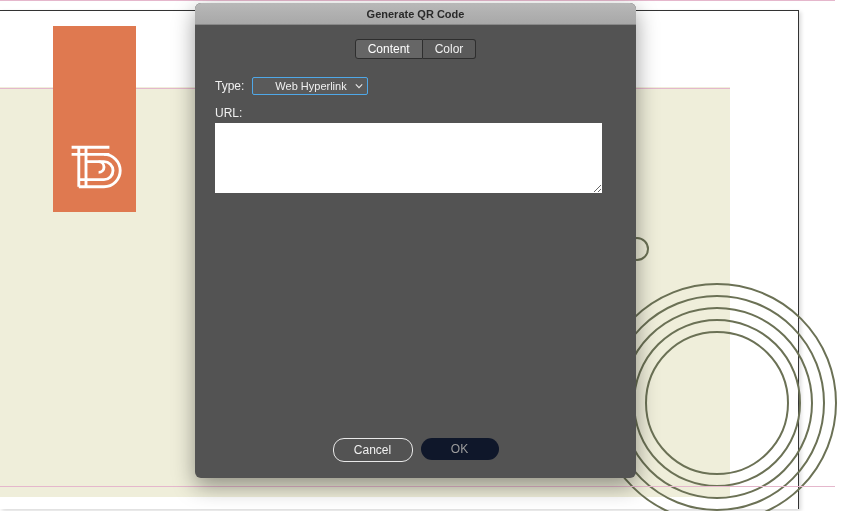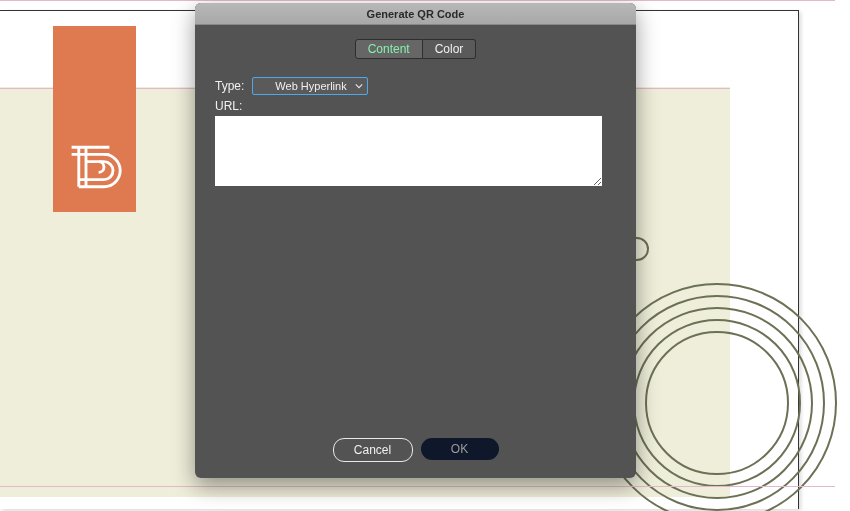--- a/index.html
+++ b/index.html
@@ -13,28 +13,28 @@
 .logo-box svg{width:54px;height:54px}
 .s-letter{position:absolute;left:597px;top:124px;font-family:'Times New Roman',serif;font-size:46px;color:#1c1c1c;font-weight:300}
 .ring{position:absolute;border:2px solid #6b7155;border-radius:50%}
 .ring.small{left:625px;top:226px;width:20px;height:20px}
 .arcs{position:absolute;left:615px;top:290px;width:200px;height:200px}
 .arcs div{position:absolute;border:2px solid #6b7155;border-radius:50%}
 .dialog{position:absolute;left:195px;top:3px;width:441px;height:475px;background:#535353;border-radius:6px;box-shadow:0 8px 22px rgba(0,0,0,0.4);overflow:hidden}
 .titlebar{height:21px;background:linear-gradient(#b8b8b8,#a8a8a8);display:flex;align-items:center;justify-content:center;font-size:11px;font-weight:bold;color:#2a2a2a;border-bottom:1px solid #888}
 .tabs{display:flex;justify-content:center;margin-top:14px;gap:0}
 .tab{font-size:12px;padding:2px 12px;border:1px solid #2e2e2e;cursor:pointer}
-.tab.active{background:#666;color:#86efac;border-top-left-radius:3px;border-bottom-left-radius:3px}
+.tab.active{background:#666;color:#ffffff;border-top-left-radius:3px;border-bottom-left-radius:3px}
 .tab.inactive{background:#5a5a5a;color:#f0f0f0;border-left:none;border-top-right-radius:3px;border-bottom-right-radius:3px}
 .body{padding:12px 20px 0 20px}
 .row{display:flex;align-items:center;gap:8px;margin-top:6px}
 .lbl{color:#f0f0f0;font-size:12px}
 .select{display:flex;align-items:center;justify-content:space-between;width:116px;height:18px;background:#5a5a5a;border:1px solid #4fa8e8;border-radius:2px;padding:0 4px 0 22px;color:#f0f0f0;font-size:11px;box-sizing:border-box}
 .select svg{width:8px;height:8px}
-.url-lbl{color:#f0f0f0;font-size:12px;margin-top:4px;display:block}
+.url-lbl{color:#f0f0f0;font-size:12px;margin-top:11px;display:block}
 .url-box{width:383px;height:66px;background:#fff;margin-top:3px;border:none}
 .footer{position:absolute;bottom:16px;left:0;right:0;display:flex;justify-content:center;gap:8px}
 .btn{width:78px;height:22px;border-radius:11px;font-size:12px;display:flex;align-items:center;justify-content:center}
 .btn.cancel{border:1.5px solid #e8e8e8;color:#f0f0f0;background:transparent}
 .btn.ok{background:#0f172a;color:#9c9c9c;border:none}
 </style>
 </head>
 <body>
 
 <div class="stage">

